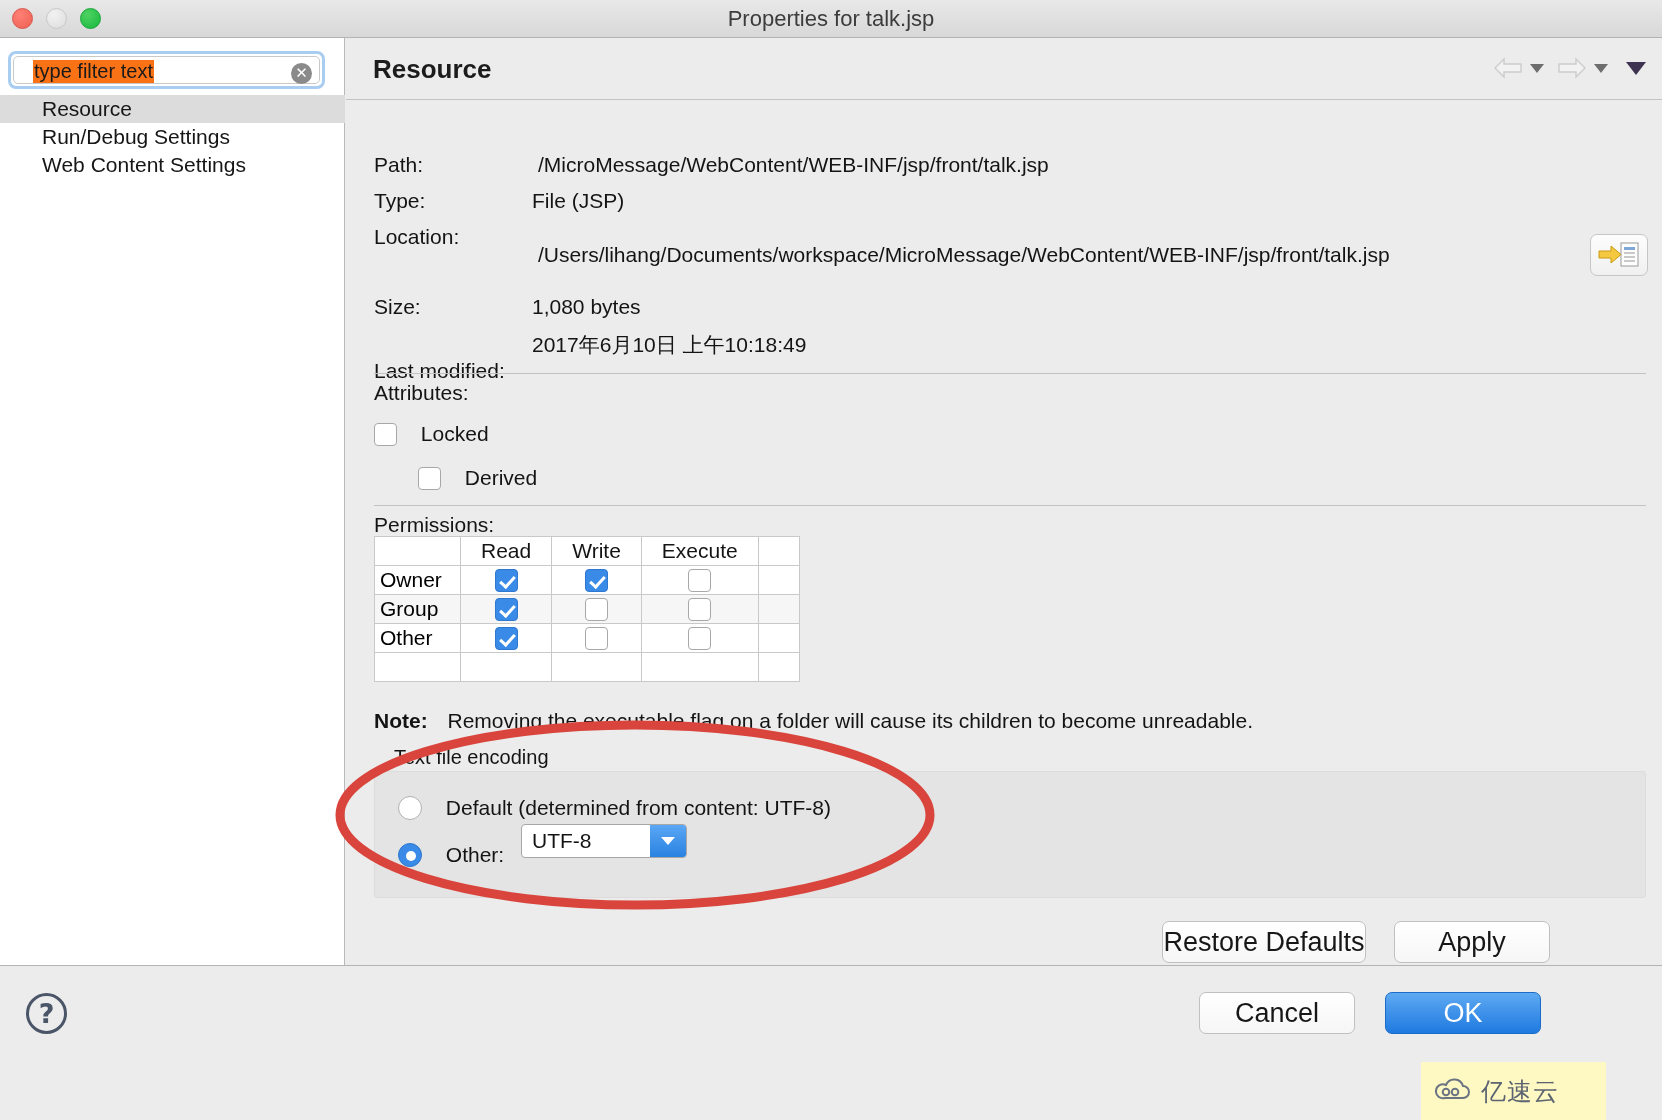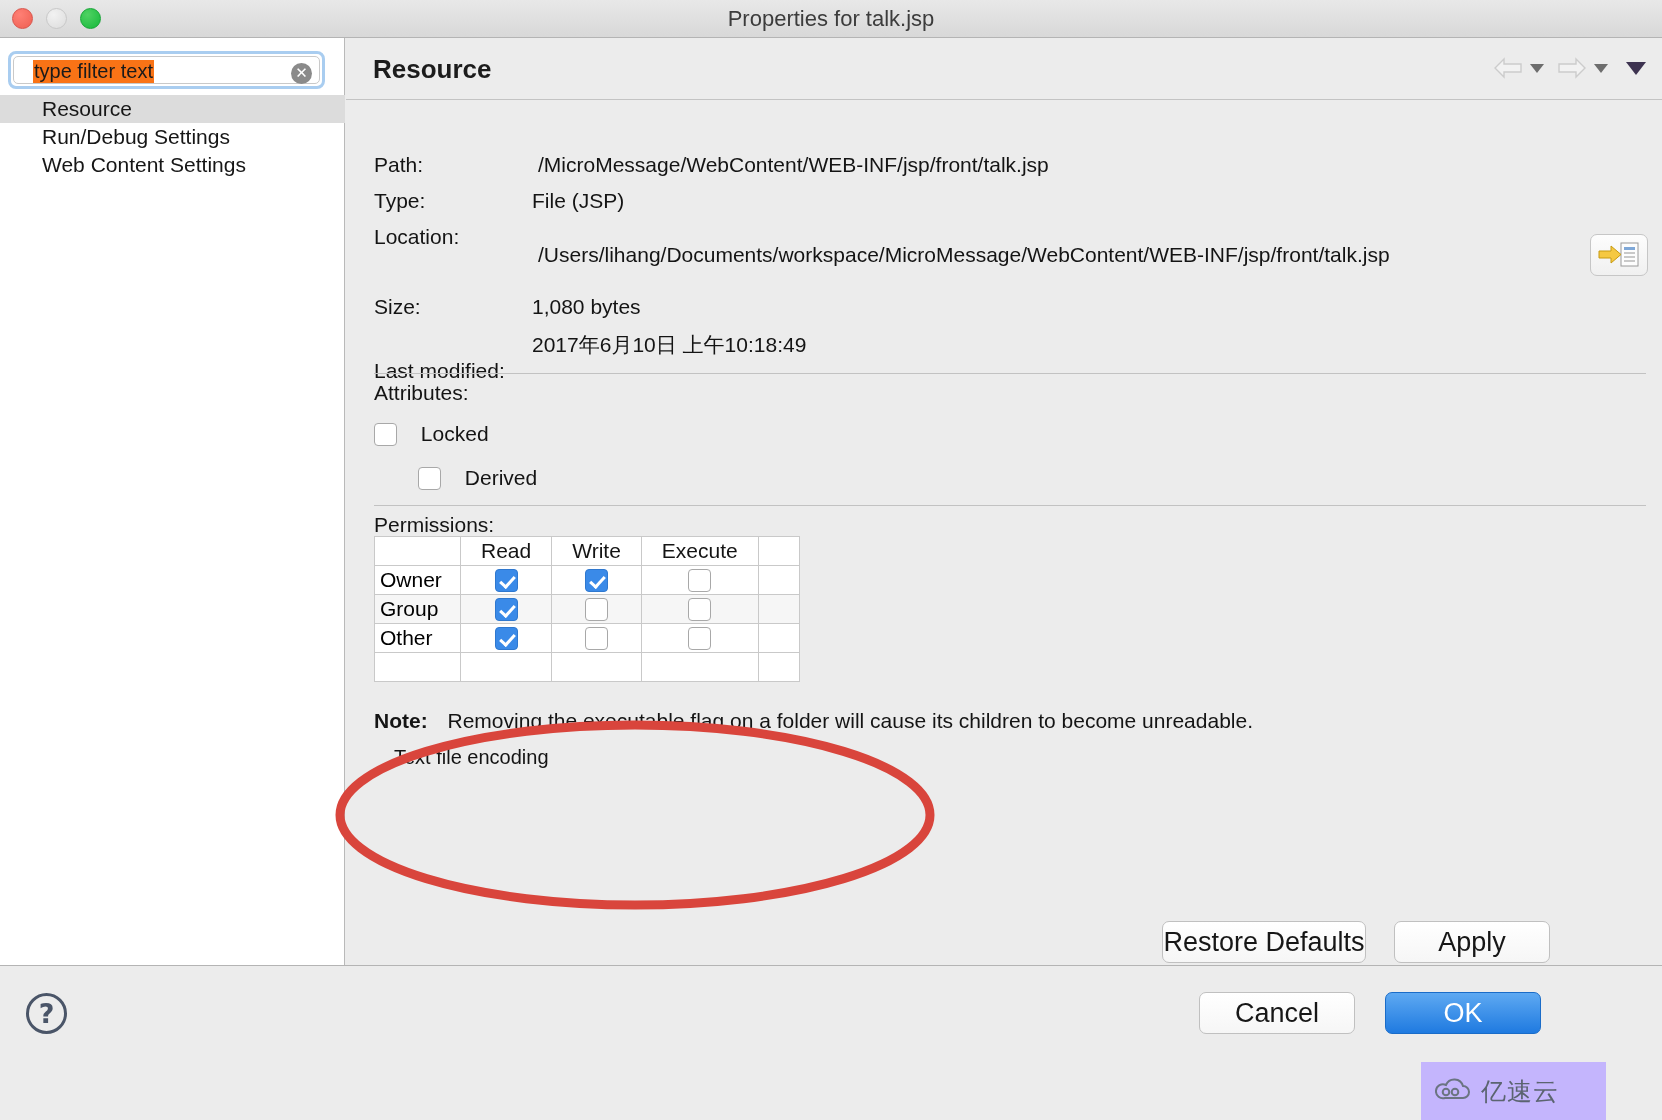--- a/index.html
+++ b/index.html
@@ -260,21 +260,21 @@
   .annot {
     position: absolute; left: 330px; top: 715px;
     width: 620px; height: 200px;
     pointer-events: none;
   }
 
   
   .watermark {
     position: absolute; right: 0; bottom: 0;
     width: 185px; height: 58px;
-    background: #c4b5fd;
+    background: #fef9c3;
     display: flex; align-items: center; gap: 8px;
     padding-left: 14px;
   }
   .wm-text { font-size: 25px; color: #5b6470; letter-spacing: 1px; }
 </style>
 </head>
 <body>
 
 <div id="app">
 
@@ -412,20 +412,34 @@
           </tr>
         </tbody>
       </table>
 
       <div class="note-row">
         <b>Note:</b>
         <span style="margin-left:14px;">Removing the executable flag on a folder will cause its children to become unreadable.</span>
       </div>
 
       <div class="enc-label">Text file encoding</div>
+      <div class="enc-group">
+        <div class="opt-row" style="left:23px; top:23px;">
+          <span class="radio"></span>
+          <span style="margin-left:18px; vertical-align:middle;">Default (determined from content: UTF-8)</span>
+        </div>
+        <div class="opt-row" style="left:23px; top:70px;">
+          <span class="radio on"></span>
+          <span style="margin-left:18px; vertical-align:middle;">Other:</span>
+        </div>
+        <div class="combo">
+          <div class="combo-text">UTF-8</div>
+          <div class="combo-btn"></div>
+        </div>
+      </div>
 
       <div class="btn" style="left:816px; top:820px; width:204px;">Restore Defaults</div>
       <div class="btn" style="left:1048px; top:820px; width:156px;">Apply</div>
 
     </div>
   </div>
 
   <svg class="annot" viewBox="0 0 620 200">
     <ellipse cx="305" cy="100" rx="295" ry="90" fill="none" stroke="#d9453c" stroke-width="9"></ellipse>
   </svg>

